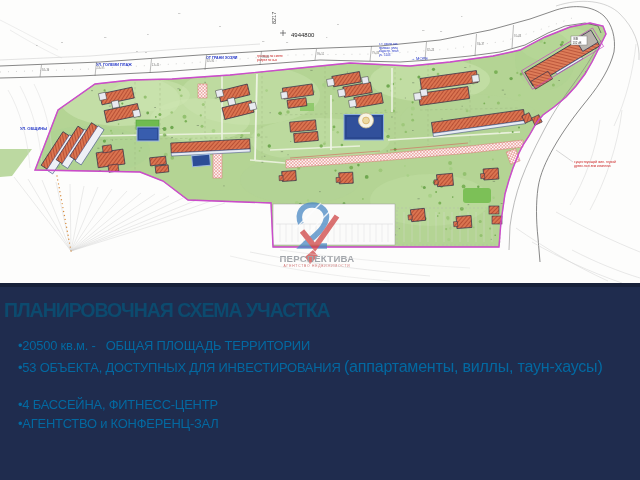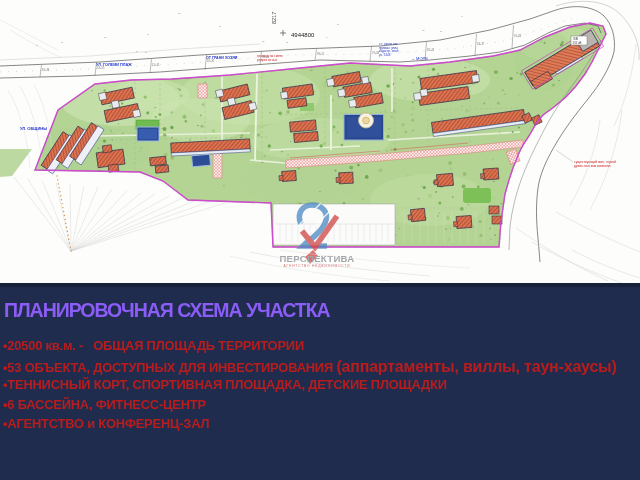--- a/index.html
+++ b/index.html
@@ -1,20 +1,20 @@
 <!DOCTYPE html>
 <html><head><meta charset="utf-8"><style>
 html,body{margin:0;padding:0;width:640px;height:480px;overflow:hidden;background:#fff;}
 *{box-sizing:border-box;}
 #page{position:relative;width:640px;height:480px;font-family:"Liberation Sans",sans-serif;}
 #map{position:absolute;left:0;top:0;width:640px;height:285px;}
 #panel{position:absolute;left:0;top:283px;width:640px;height:197px;background:#1f2c4e;}
 #panel::before{content:"";position:absolute;left:0;top:0;width:640px;height:4px;background:#17213a;}
-h1{position:absolute;left:4px;top:299px;margin:0;font-size:19.5px;font-weight:bold;color:#8b5cf6;letter-spacing:-1.05px;white-space:nowrap;}
-.b{position:absolute;left:3px;color:#b91c1c;font-size:12.9px;font-weight:bold;white-space:nowrap;letter-spacing:-0.2px;}
+h1{position:absolute;left:4px;top:299px;margin:0;font-size:19.5px;font-weight:bold;color:#0c4a6e;letter-spacing:-1.05px;white-space:nowrap;}
+.b{position:absolute;left:18px;color:#0369a1;font-size:12.9px;font-weight:normal;white-space:nowrap;letter-spacing:-0.2px;}
 .b .sm{font-size:16px;}
 </style></head>
 <body>
 <div id="page">
 <div id="map"><svg width="640" height="285" viewBox="0 0 640 285">
         <defs>
 <pattern id="hatch" width="3" height="3" patternUnits="userSpaceOnUse" patternTransform="rotate(45)">
 <rect width="3" height="3" fill="#da7450"></rect>
             <line x1="0" y1="0" x2="0" y2="3" stroke="#9c3220" stroke-width="1.1"></line>
 </pattern>
@@ -653,15 +653,14 @@
         <text x="427" y="51" font-size="2.6" fill="#777" font-family="Liberation Sans">82+23</text>
         <line x1="475" y1="56" x2="476.5" y2="34" stroke="#666" stroke-width="0.45"></line>
         <text x="477" y="45" font-size="2.6" fill="#777" font-family="Liberation Sans">93+37</text>
         <line x1="512" y1="48" x2="513.5" y2="25" stroke="#666" stroke-width="0.45"></line>
         <text x="514" y="37" font-size="2.6" fill="#777" font-family="Liberation Sans">91+83</text>
       </svg></div>
 <div id="panel"></div>
 <h1>ПЛАНИРОВОЧНАЯ СХЕМА УЧАСТКА</h1>
 <div class="b" style="top:338px">•20500 кв.м. -&nbsp;&nbsp; ОБЩАЯ ПЛОЩАДЬ ТЕРРИТОРИИ</div>
 <div class="b" style="top:357.5px">•53 ОБЪЕКТА, ДОСТУПНЫХ ДЛЯ ИНВЕСТИРОВАНИЯ <span class="sm">(аппартаменты, виллы, таун-хаусы)</span></div>
-<div class="b" style="top:377px">•ТЕННИСНЫЙ КОРТ, СПОРТИВНАЯ ПЛОЩАДКА, ДЕТСКИЕ ПЛОЩАДКИ</div>
-<div class="b" style="top:396.5px">•6 БАССЕЙНА, ФИТНЕСС-ЦЕНТР</div>
+<div class="b" style="top:396.5px">•4 БАССЕЙНА, ФИТНЕСС-ЦЕНТР</div>
 <div class="b" style="top:416px">•АГЕНТСТВО и КОНФЕРЕНЦ-ЗАЛ</div>
 </div>
 </body></html>

